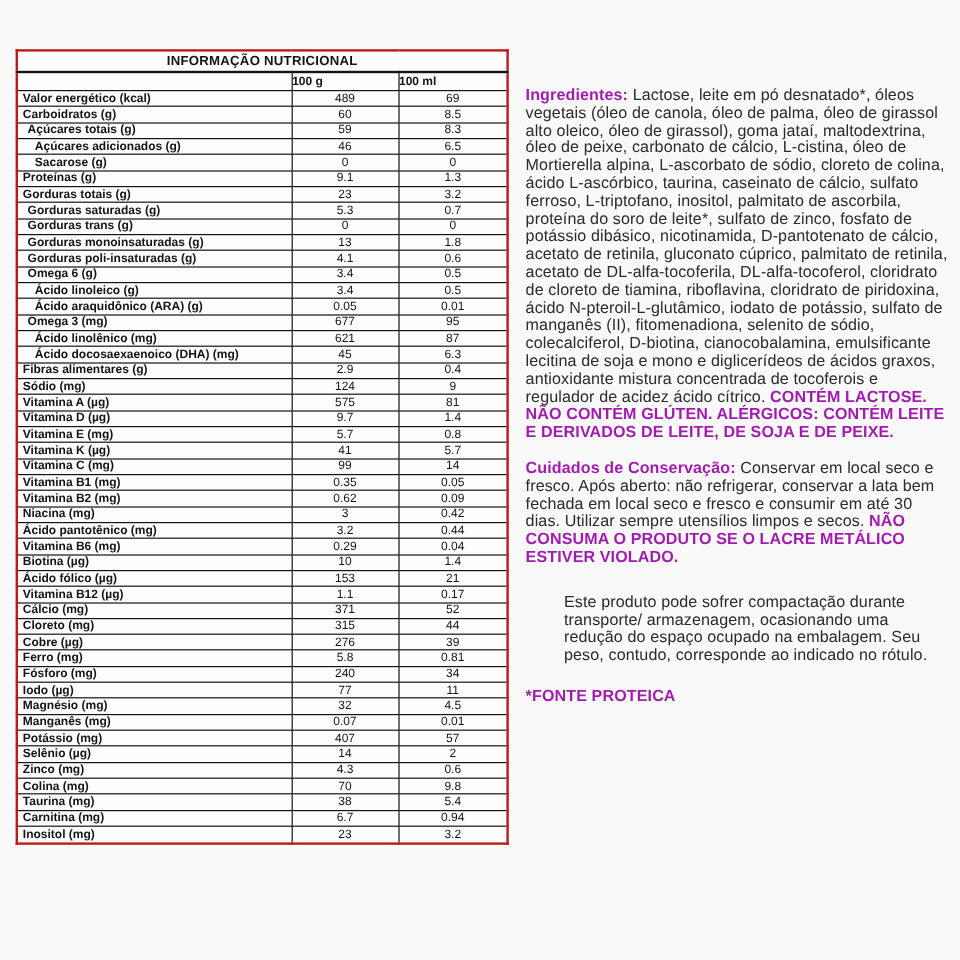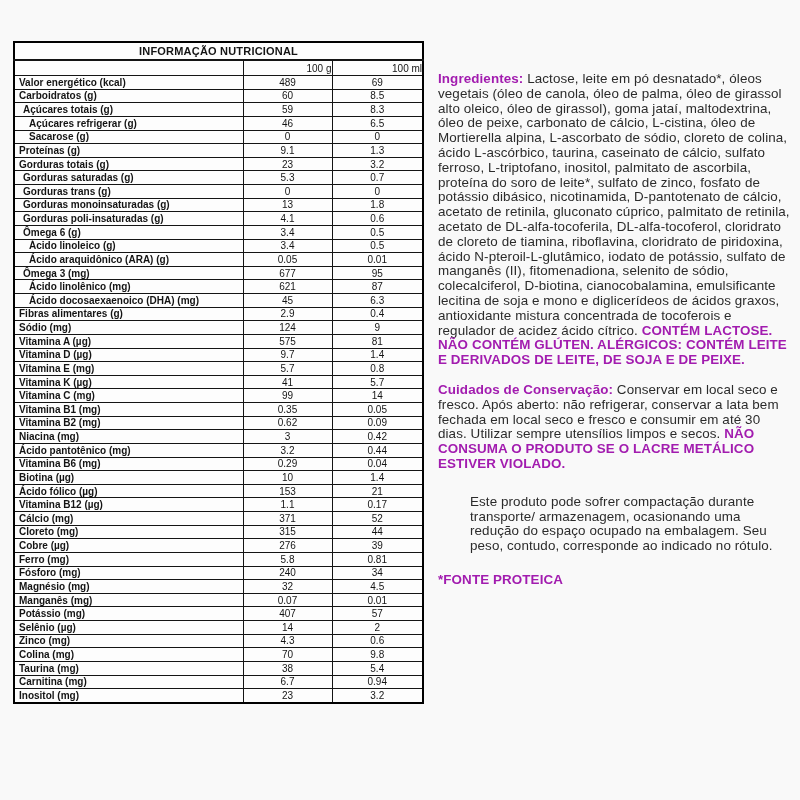--- a/index.html
+++ b/index.html
@@ -3,28 +3,28 @@
 <meta charset="utf-8">
 <style>
   html,body{margin:0;padding:0;}
   body{font-family:"Liberation Sans", sans-serif;}
   .sheet{position:relative;width:800px;height:800px;background:#f9f9f9;overflow:hidden;}
 
   
   .nutri-table{
     position:absolute;left:13px;top:41px;width:409px;height:663px;
     border-collapse:collapse;table-layout:fixed;background:#fdfdfd;
-    border:2px solid #000000;color:#141414;
+    border:2px solid #b91c1c;color:#141414;
   }
   .nutri-table td,.nutri-table th{border:1px solid #141414;padding:0;vertical-align:middle;overflow:hidden;white-space:nowrap;}
   .title-row th{
     font-size:11px;font-weight:bold;text-align:center;height:16px;
     border-bottom:2px solid #141414;letter-spacing:0.2px;
   }
-  .unit-row td{font-weight:normal;text-align:right;font-size:10px;height:14px;}
+  .unit-row td{font-weight:bold;text-align:left;font-size:10px;height:14px;}
   .nutri-table tbody td{font-size:10px;}
   .nutri-table .label{font-weight:bold;text-align:left;padding-left:4px;}
   .nutri-table .ind-1{padding-left:8px;}
   .nutri-table .ind-2{padding-left:14px;}
   .nutri-table .num{text-align:center;font-weight:normal;}
 
   
   .info{
     position:absolute;left:438px;top:72px;width:352px;
     font-size:13.4px;line-height:14.8px;color:#2b2b2b;letter-spacing:0.1px;
@@ -66,21 +66,21 @@
           <td class="label ind-0">Carboidratos (g)</td>
           <td class="num">60</td>
           <td class="num">8.5</td>
         </tr>
         <tr>
           <td class="label ind-1">Açúcares totais (g)</td>
           <td class="num">59</td>
           <td class="num">8.3</td>
         </tr>
         <tr>
-          <td class="label ind-2">Açúcares refrigerar (g)</td>
+          <td class="label ind-2">Açúcares adicionados (g)</td>
           <td class="num">46</td>
           <td class="num">6.5</td>
         </tr>
         <tr>
           <td class="label ind-2">Sacarose (g)</td>
           <td class="num">0</td>
           <td class="num">0</td>
         </tr>
         <tr>
           <td class="label ind-0">Proteínas (g)</td>
@@ -234,20 +234,25 @@
         </tr>
         <tr>
           <td class="label ind-0">Ferro (mg)</td>
           <td class="num">5.8</td>
           <td class="num">0.81</td>
         </tr>
         <tr>
           <td class="label ind-0">Fósforo (mg)</td>
           <td class="num">240</td>
           <td class="num">34</td>
+        </tr>
+        <tr>
+          <td class="label ind-0">Iodo (µg)</td>
+          <td class="num">77</td>
+          <td class="num">11</td>
         </tr>
         <tr>
           <td class="label ind-0">Magnésio (mg)</td>
           <td class="num">32</td>
           <td class="num">4.5</td>
         </tr>
         <tr>
           <td class="label ind-0">Manganês (mg)</td>
           <td class="num">0.07</td>
           <td class="num">0.01</td>

